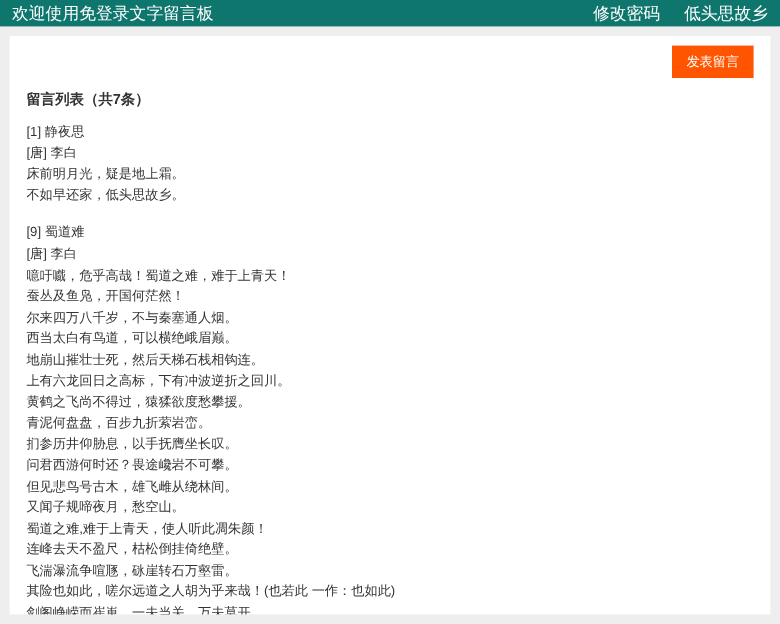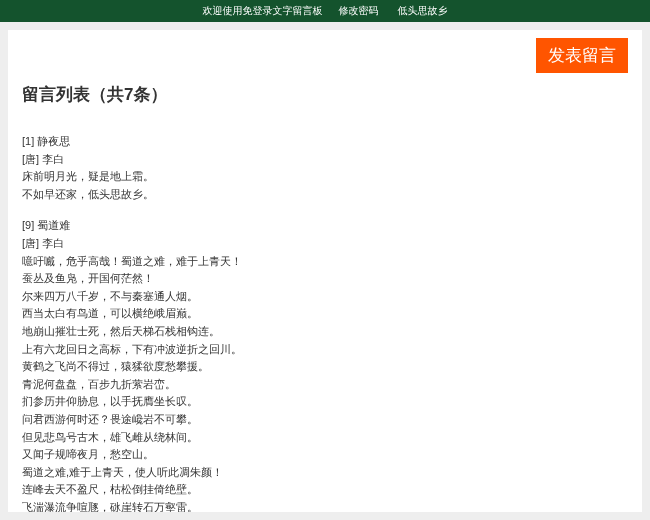--- a/index.html
+++ b/index.html
@@ -1,22 +1,22 @@
 <!DOCTYPE html>
 <html><head>
 <meta charset="utf-8">
 <style>
 *{margin:0;padding:0;box-sizing:border-box}
 body{font-family:"Microsoft YaHei",Arial,sans-serif;font-size:11px;background:#eee;width:650px;height:520px;overflow:hidden}
-.topbar{background:#14532d;color:#fff;height:22px;line-height:22px;padding:0 10px;display:flex;justify-content:center;font-size:10px}
+.topbar{background:#0f766e;color:#fff;height:22px;line-height:22px;padding:0 10px;display:flex;justify-content:space-between;font-size:14px}
 .topbar .right span{margin-left:16px;cursor:pointer}
 .main{background:#fff;margin:8px;padding:8px 14px;height:482px;overflow:hidden}
 .btn-row{text-align:right;margin-bottom:10px}
-.btn-post{background:#ff5500;color:#fff;border:none;padding:6px 12px;font-size:17px;cursor:pointer}
-.list-title{font-weight:bold;font-size:17px;margin-bottom:27px;color:#333}
+.btn-post{background:#ff5500;color:#fff;border:none;padding:6px 12px;font-size:11px;cursor:pointer}
+.list-title{font-weight:bold;font-size:12px;margin-bottom:10px;color:#333}
 .msg{margin-bottom:14px;color:#333;line-height:1.6}
 .msg .line{white-space:pre-wrap}
 .meta{color:#333}
 .del{color:#ff5500;cursor:pointer}
 </style>
 </head>
 <body>
 
 <div class="topbar">
   <span>欢迎使用免登录文字留言板</span>

